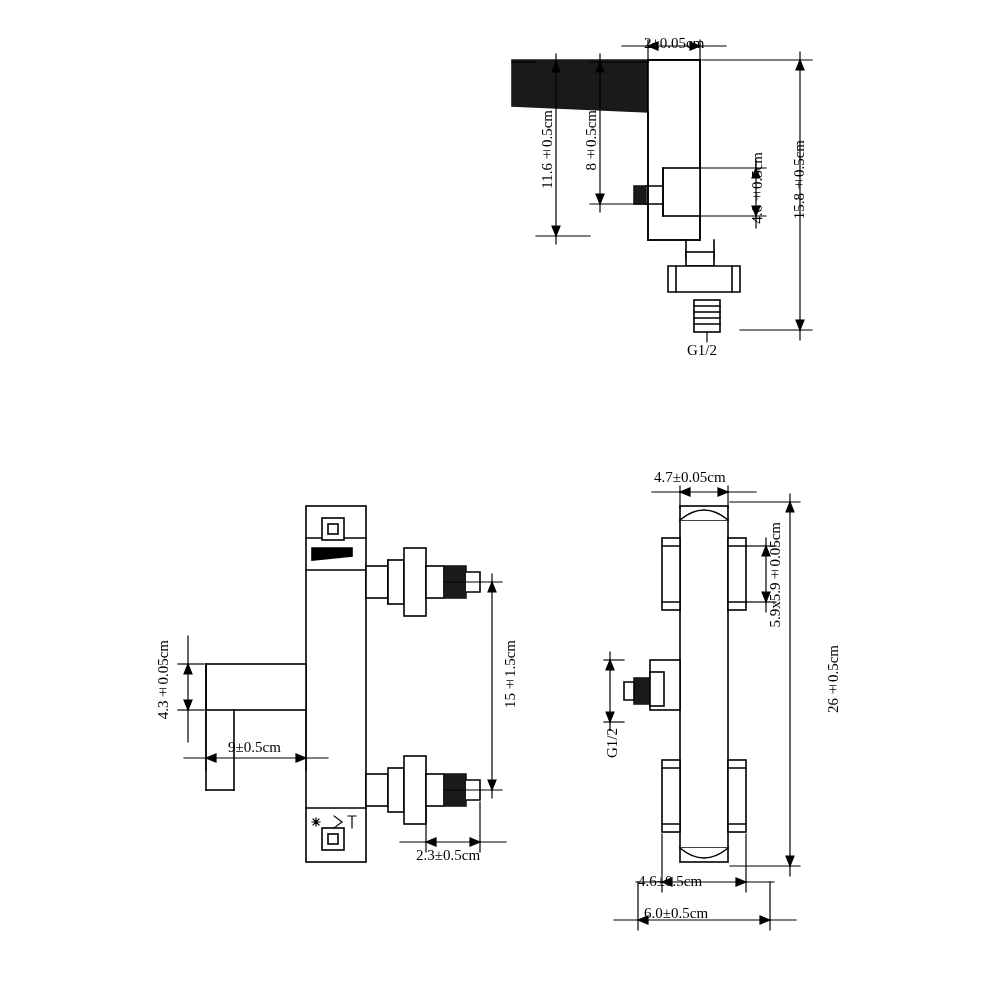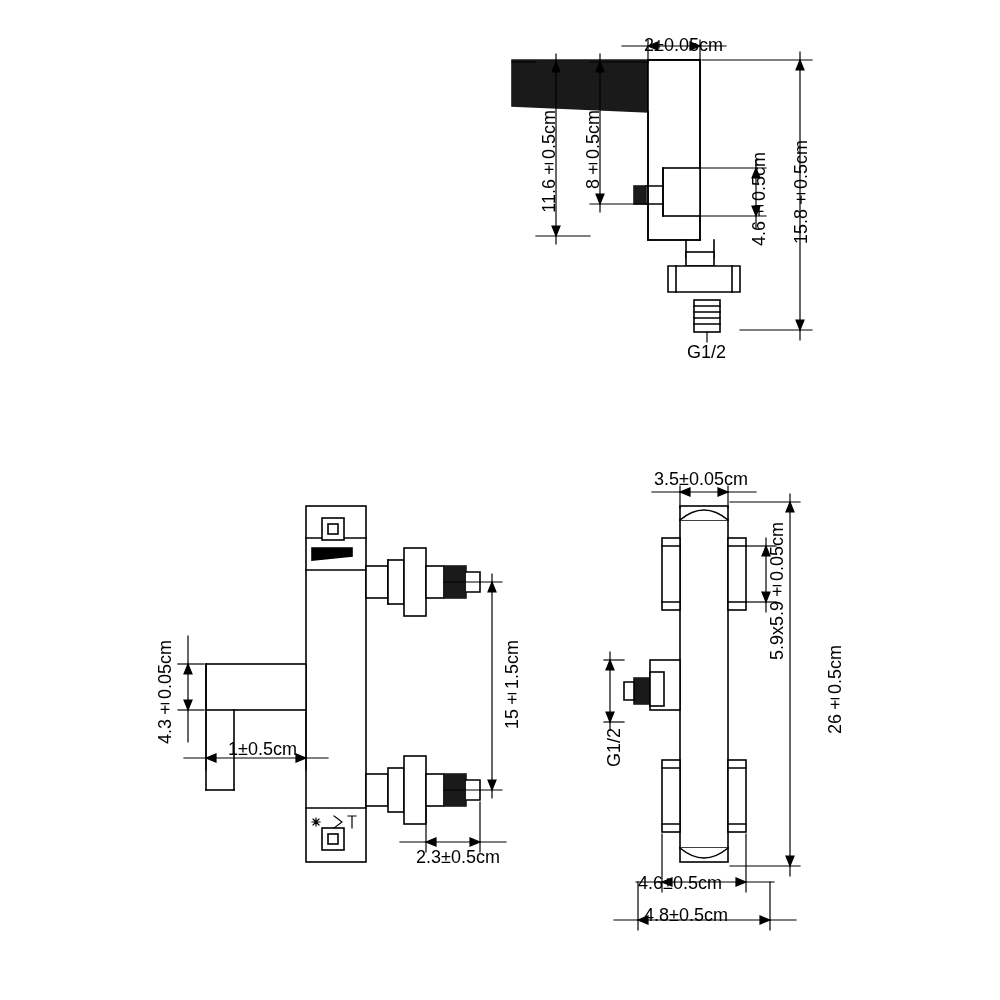--- a/index.html
+++ b/index.html
@@ -17,22 +17,22 @@
     background: #ffffff;
     overflow: hidden;
   }
   #sheet svg {
     position: absolute;
     left: 0;
     top: 0;
   }
   .dim-label {
     position: absolute;
-    font-family: Liberation Sans, sans-serif;
-    font-size: 18px;
+    font-family: Liberation Serif, serif;
+    font-size: 15px;
     color: #000000;
     white-space: nowrap;
     letter-spacing: 0px;
     line-height: 1;
     text-align: right;
   }
   .vert {
     writing-mode: vertical-rl;
     transform: rotate(180deg);
   }
@@ -275,31 +275,31 @@
   <div class="dim-label vert" style="left:540px; top:110px;">11.6±0.5cm</div>
 
   <div class="dim-label vert" style="left:584px; top:110px;">8±0.5cm</div>
 
   <div class="dim-label vert" style="left:750px; top:152px;">4.6±0.5cm</div>
 
   <div class="dim-label" style="left:687px; top:343px;">G1/2</div>
 
   <div class="dim-label vert" style="left:156px; top:640px;">4.3±0.05cm</div>
 
-  <div class="dim-label" style="left:228px; top:740px;">1±0.5cm</div>
+  <div class="dim-label" style="left:228px; top:740px;">9±0.5cm</div>
 
   <div class="dim-label vert" style="left:503px; top:640px;">15±1.5cm</div>
 
   <div class="dim-label" style="left:416px; top:848px;">2.3±0.5cm</div>
 
-  <div class="dim-label" style="left:654px; top:470px;">3.5±0.05cm</div>
+  <div class="dim-label" style="left:654px; top:470px;">4.7±0.05cm</div>
 
   <div class="dim-label vert" style="left:768px; top:522px;">5.9x5.9±0.05cm</div>
 
   <div class="dim-label vert" style="left:826px; top:645px;">26±0.5cm</div>
 
   <div class="dim-label vert" style="left:605px; top:728px;">G1/2</div>
 
   <div class="dim-label" style="left:638px; top:874px;">4.6±0.5cm</div>
 
-  <div class="dim-label" style="left:644px; top:906px;">4.8±0.5cm</div>
+  <div class="dim-label" style="left:644px; top:906px;">6.0±0.5cm</div>
 
 </div>
 
 </body></html>

